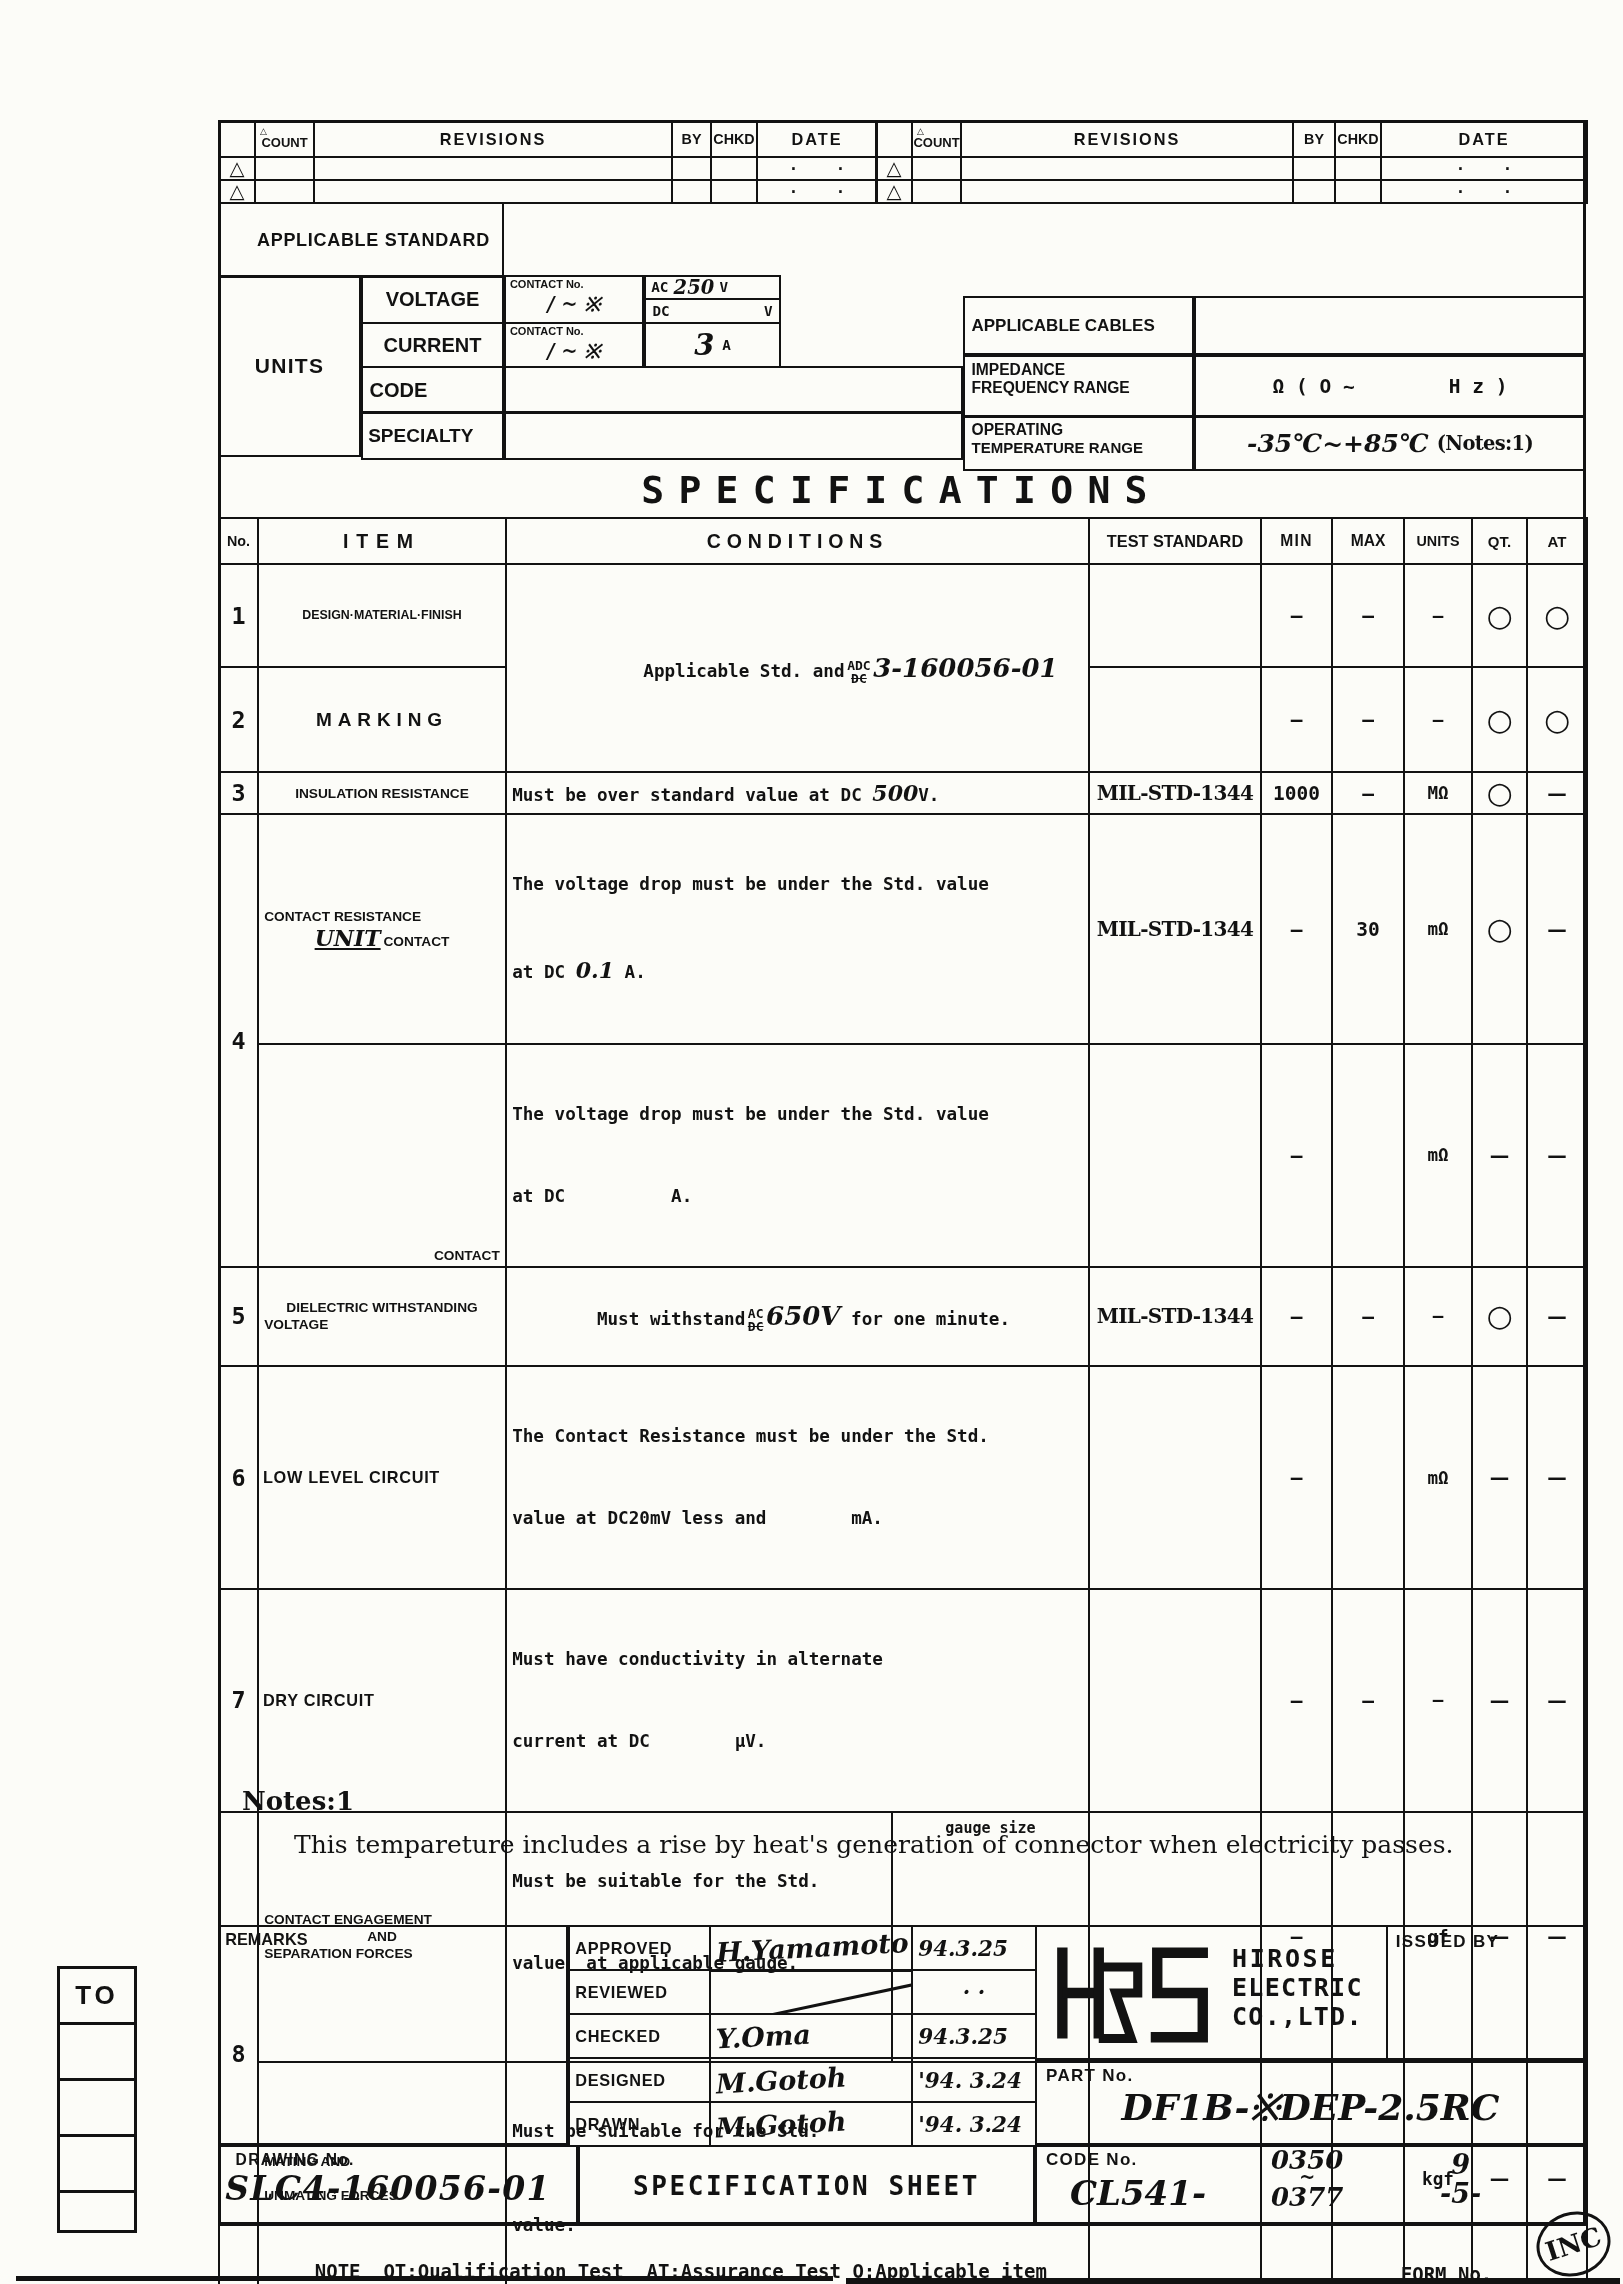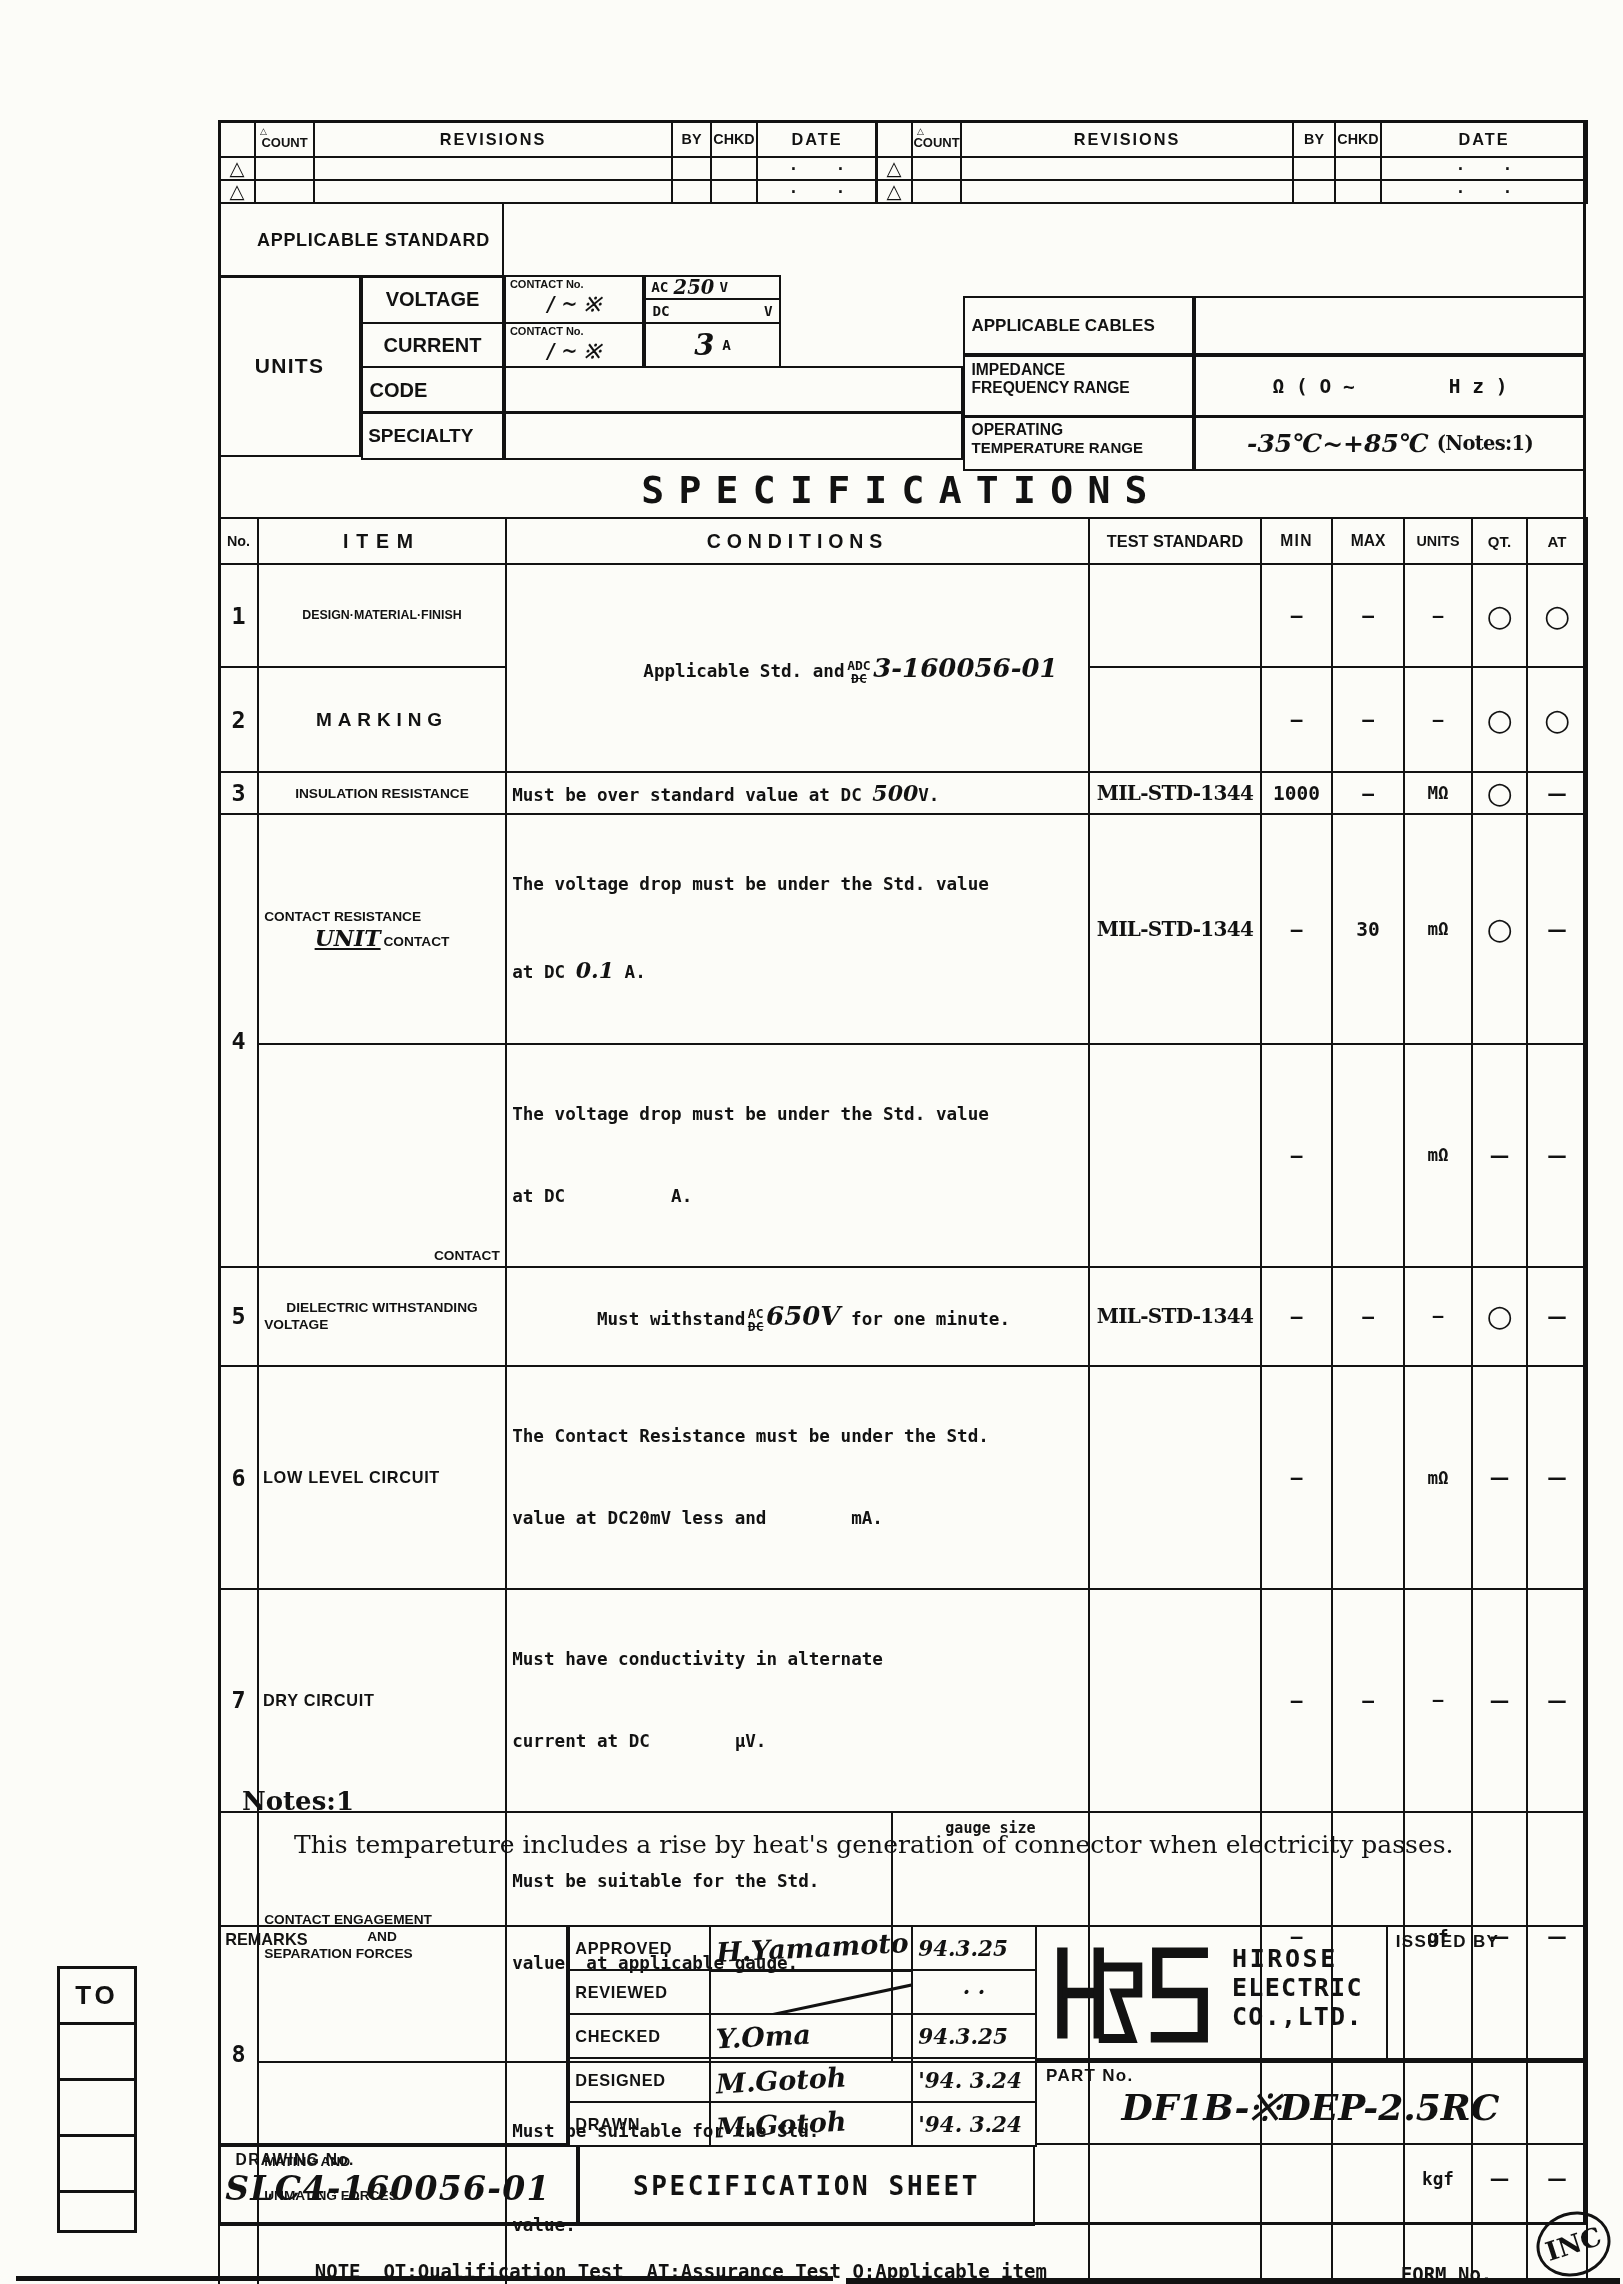--- a/index.html
+++ b/index.html
@@ -469,20 +469,35 @@
     <div class="abs" style="right:0;top:0;bottom:0;width:198px;border-left:2.6px solid var(--ink);">
       <div class="lbl" style="font-size:17px;letter-spacing:1.3px;padding:5.2px 0 0 7.8px;">ISSUED BY</div>
     </div>
   </div>
 
   <div class="cell" style="left:1035px;top:2060px;width:551px;height:85px;">
     <div class="lbl" style="font-size:17px;letter-spacing:1.3px;padding:3.9px 0 0 9px;">PART No.</div>
     <div class="hw" style="font-size:36px;text-align:center;margin-top:-3.9px;">DF1B-※DEP-2.5RC</div>
   </div>
 
+  <div class="cell" style="left:1035px;top:2145px;width:551px;height:81px;">
+    <div class="lbl" style="font-size:17px;letter-spacing:1.3px;padding:2.6px 0 0 9px;">CODE No.</div>
+    <div class="abs" style="left:33px;top:26px;">
+      <span class="hw" style="font-size:34px;">CL541-</span>
+    </div>
+    <div class="abs" style="left:234px;top:0px;text-align:center;line-height:1;">
+      <div class="hw" style="font-size:26px;">0350</div>
+      <div class="hw" style="font-size:19.5px;line-height:0.55;">~</div>
+      <div class="hw" style="font-size:26px;">0377</div>
+    </div>
+    <div class="abs" style="left:403px;top:2.6px;text-align:center;line-height:1.1;">
+      <div class="hw" style="font-size:27px;">9</div>
+      <div class="hw" style="font-size:27px;">-5-</div>
+    </div>
+  </div>
 
   <div class="cell" style="left:218px;top:2145px;width:360px;height:81px;">
     <div class="lbl" style="font-size:15.6px;letter-spacing:1.3px;padding:3.9px 0 0 15.6px;">DRAWING No.</div>
     <div class="hw" style="font-size:33px;padding-left:5.2px;letter-spacing:1.3px;">SLC4-160056-01</div>
   </div>
   <div class="cell ctr" style="left:578px;top:2145px;width:457px;height:81px;">
     <span class="typed" style="font-size:26px;letter-spacing:2.6px;">SPECIFICATION SHEET</span>
   </div>
 
   <div class="abs" style="left:57px;top:1966px;width:80px;height:267px;border:3.3px solid var(--ink);">

